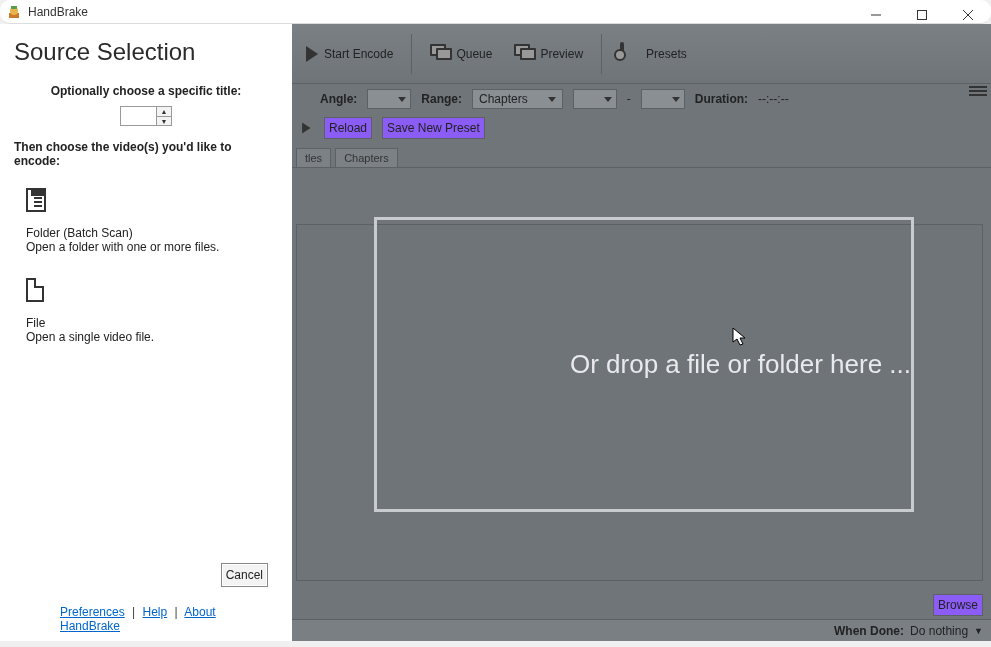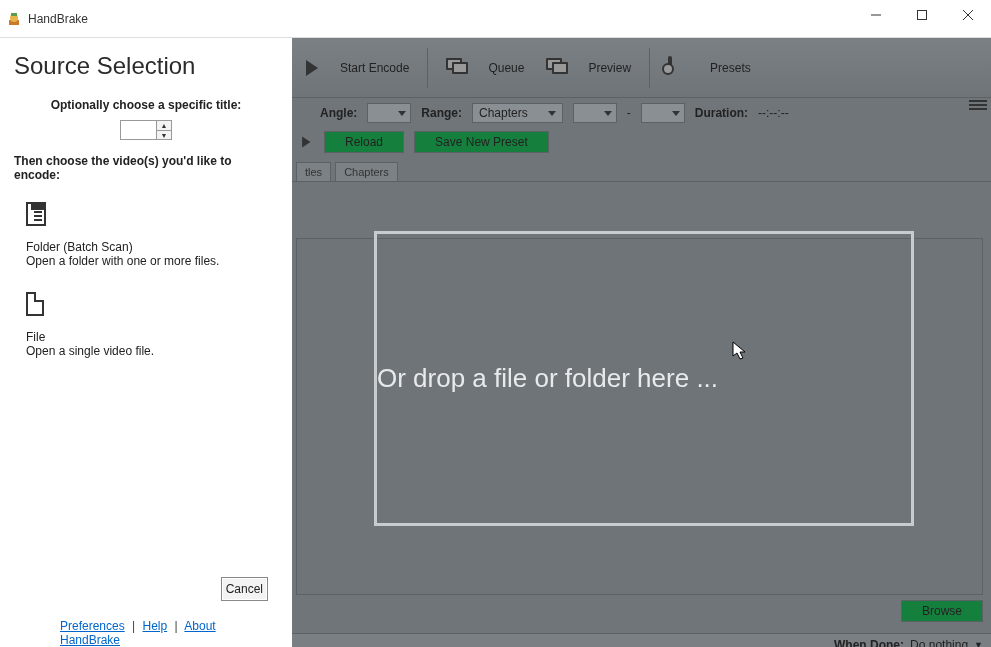--- a/index.html
+++ b/index.html
@@ -8,27 +8,28 @@
       font-size: 12px;
       color: #333;
       background: #f0f0f0;
       width: 991px;
       height: 647px;
       overflow: hidden;
       position: relative;
     }
     
     .title-bar {
-      height: 38px;
+      height: 24px;
       background: #fff;
       border-bottom: 1px solid #ddd;
       display: flex;
       align-items: center;
       padding-left: 6px;
       position: relative;
+      border-radius: 10px;
     }
     .title-bar .app-icon {
       width: 16px; height: 16px;
       margin-right: 6px;
       display: inline-flex; align-items: center; justify-content: center;
     }
     .title-bar .app-name { font-size: 12px; color: #333; }
     .win-controls {
       position: absolute; right: 0; top: 0; height: 30px;
       display: flex;
@@ -59,21 +60,21 @@
     .bg-toolbar {
       height: 60px;
       background: linear-gradient(#7b8085, #6f7479);
       border-bottom: 1px solid #5c6166;
       display: flex;
       align-items: center;
       padding-left: 298px;
       gap: 6px;
     }
     .tb-sep { width: 1px; height: 40px; background: #5c6166; margin: 0 4px; }
-    .tb-item { display: flex; align-items: center; gap: 20px; padding: 4px 8px; color: #222; }
+    .tb-item { display: flex; align-items: center; gap: 4px; padding: 4px 8px; color: #222; }
     .tb-icon { width: 22px; height: 20px; display: inline-block; position: relative; }
     .icon-photos { position: relative; width: 24px; height: 18px; }
     .icon-photos .p1, .icon-photos .p2 {
       position:absolute; border:2px solid #333; width:16px; height:12px; background:#999; border-radius:1px;
     }
     .icon-photos .p1 { left:0; top:0; }
     .icon-photos .p2 { left:6px; top:4px; }
     .icon-log { width:18px; height:18px; border:2px solid #333; border-radius:2px; position:relative; }
     .icon-log::before { content:""; position:absolute; left:3px; top:3px; width:9px; height:2px; background:#333; box-shadow:0 4px 0 #333, 0 8px 0 #333; }
     .icon-presets { width:16px; height:18px; border:2px solid #333; border-radius:2px; position:relative; }
@@ -100,48 +101,48 @@
     .bg-chapters {
       height: 20px; min-width: 80px; background: #8a8f94; border: 1px solid #5c6166;
       display: inline-flex; align-items: center; padding: 0 6px; gap: 20px; color:#222;
     }
     .bg-dur-val { color: #222; }
 
     .bg-row3 {
       height: 28px; display: flex; align-items: center; padding-left: 300px; gap: 10px;
     }
     .bg-btn {
-      padding: 3px 20px; background: #15803d; border: 1px solid #5c6166; color:#222;
+      padding: 3px 4px; background: #8b5cf6; border: 1px solid #5c6166; color:#222;
     }
     .bg-tabs {
       height: 26px; display: flex; align-items: flex-end; padding-left: 296px; gap: 4px;
       border-bottom: 1px solid #5c6166;
     }
     .bg-tab { padding: 3px 8px; background: #7c8186; border:1px solid #5c6166; border-bottom:none; color:#333; font-size:11px; }
 
     .bg-bottom {
       position: absolute; left: 0; right: 0; bottom: 0; height: 60px;
       display: flex; flex-direction: column; justify-content: flex-end;
     }
     .bg-browse-row {
-      height: 24px; display: flex; align-items: center; justify-content: flex-end; padding-right: 8px; margin-bottom: 10px;
+      height: 24px; display: flex; align-items: center; justify-content: flex-end; padding-right: 8px; margin-bottom: 2px;
     }
     .bg-status {
       height: 22px; background: #7a7f84; border-top:1px solid #5c6166;
       display:flex; align-items:center; justify-content:flex-end; padding-right:8px; gap:6px; color:#222;
     }
     .bg-when-done-lbl { font-weight:700;text-align:right; }
     .bg-small-caret { font-size:9px; }
 
     
     .drop-zone {
       position: absolute;
       left: 374px; top: 193px; width: 540px; height: 295px;
       border: 3px solid #c9ccce;
-      display: flex; align-items: center; justify-content: flex-start;
+      display: flex; align-items: center; justify-content: flex-end;
     }
     .drop-zone-text { color: #e8eaec; font-size: 26px; font-weight: 300; }
 
     
     .cursor {
       position:absolute; left: 732px; top: 303px; width:16px; height:20px; z-index: 50;
     }
 
     
     .side-panel {

